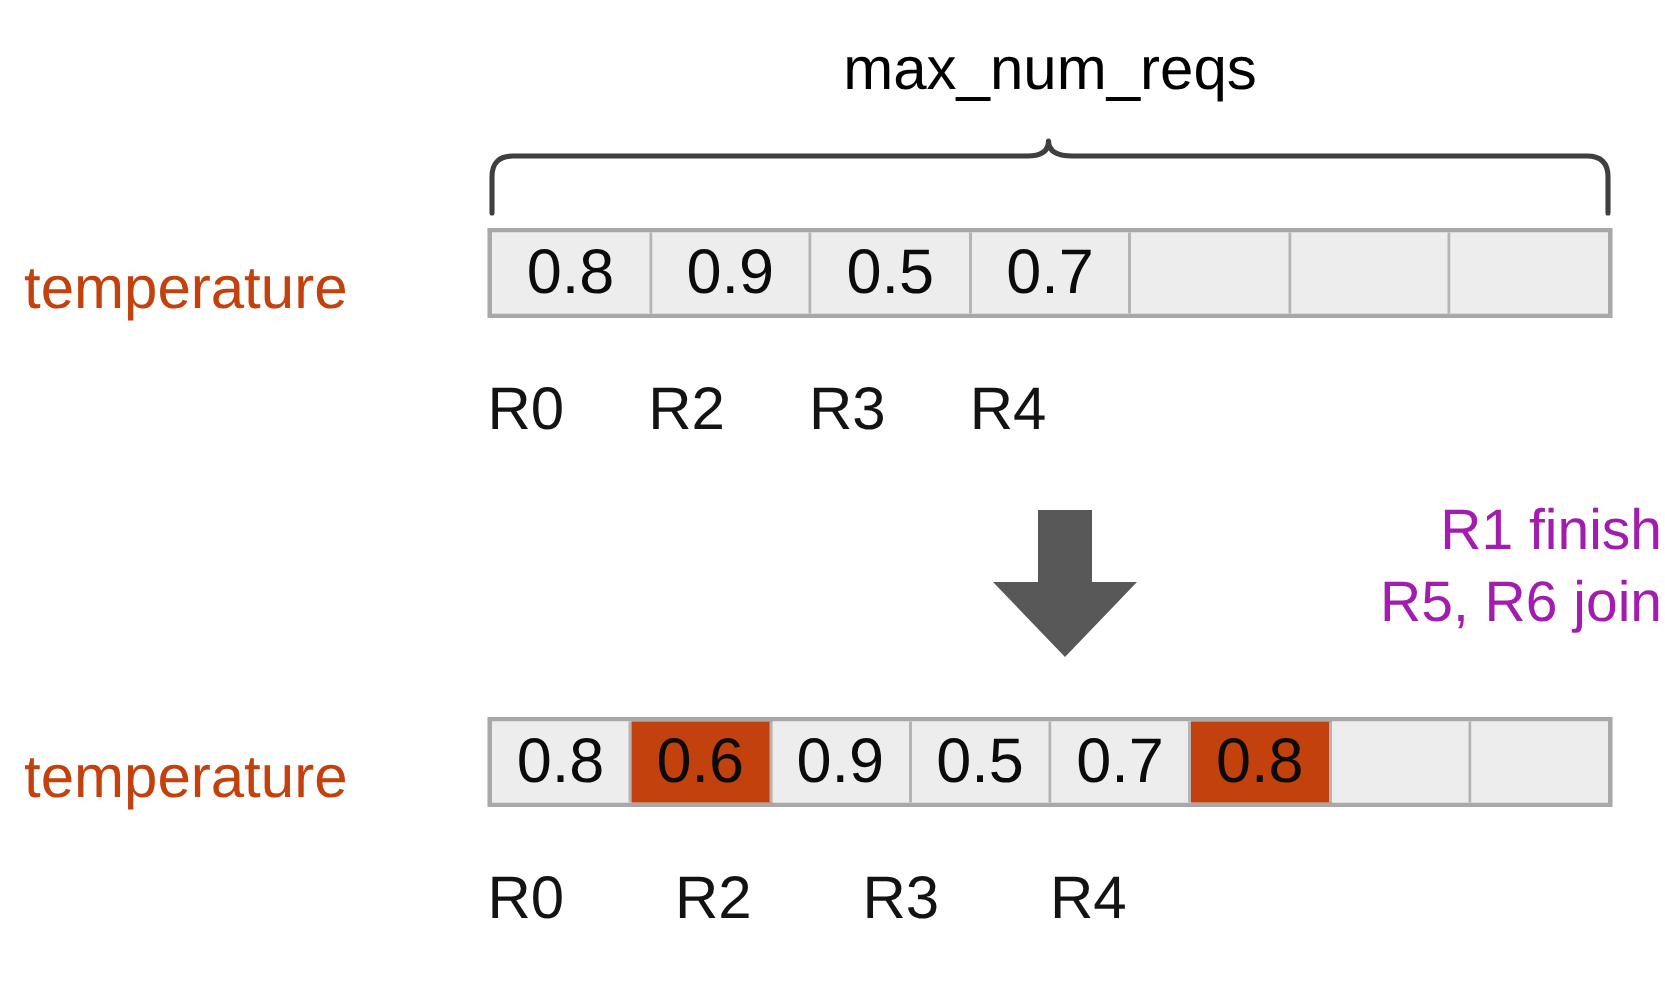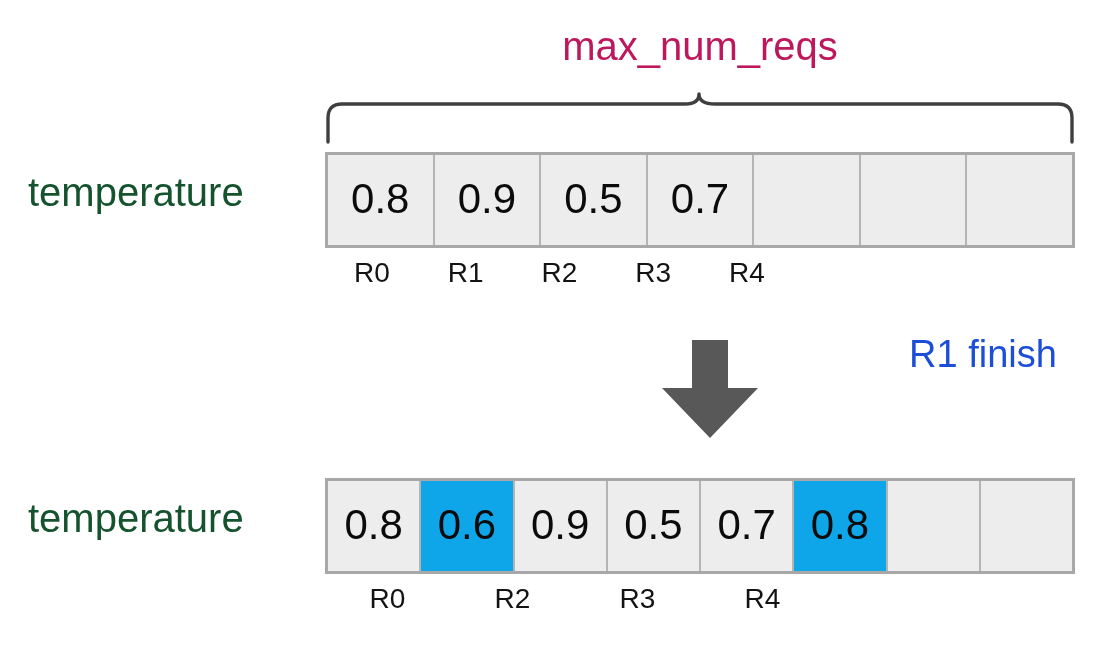--- a/index.html
+++ b/index.html
@@ -19,49 +19,49 @@
   
   .abs { position: absolute; }
 
   
   #brace-title {
     left: 325px;
     top: 24px;
     width: 750px;
     text-align: center;
     font-size: 40px;
-    color: #be185d;
+    color: #000000;
     letter-spacing: 0px;
     white-space: nowrap;
   }
 
   
   #brace-wrap {
     left: 325px;
     top: 92px;
     width: 750px;
     height: 52px;
   }
   #brace-wrap svg { display: block; width: 100%; height: 100%; }
 
   
   .row-label {
     font-size: 40px;
-    color: #14532d;
+    color: #c2410c;
     white-space: nowrap;
-    left: 28px;
+    left: 16px;
   }
   #row-label-1 { top: 170px; }
   #row-label-2 { top: 496px; }
 
   
   .table {
     left: 325px;
     width: 750px;
-    height: 96px;
+    height: 60px;
     display: flex;
     box-sizing: border-box;
     border: 3px solid #a8a8a8;
     background: #ededed;
   }
   #table-1 { top: 152px; }
   #table-2 { top: 478px; }
 
   .cell {
     flex: 1 1 0;
@@ -70,58 +70,58 @@
     background: #ededed;
     display: flex;
     align-items: center;
     justify-content: center;
     font-size: 42px;
     color: #0b0b0b;
     line-height: 1;
     padding-bottom: 2px;
   }
   .cell:last-child { border-right: none; }
-  .cell.highlight { background: #0ea5e9; }
+  .cell.highlight { background: #c2410c; }
 
   
   .idstrip {
     left: 325px;
     width: 750px;
     height: 50px;
     display: flex;
   }
   #idstrip-1 { top: 248px; }
   #idstrip-2 { top: 574px; }
   .idcell {
     flex: 1 1 0;
-    text-align: center;
-    font-size: 28px;
+    text-align: left;
+    font-size: 40px;
     color: #131313;
     line-height: 50px;
     white-space: nowrap;
   }
 
   
   #transition-arrow {
     left: 662px;
     top: 340px;
     width: 96px;
     height: 98px;
   }
   #transition-arrow svg { display: block; width: 100%; height: 100%; }
 
   
   #annotation {
     left: 858px;
     top: 330px;
     width: 250px;
-    text-align: center;
+    text-align: right;
     font-size: 38px;
     line-height: 48px;
-    color: #1d4ed8;
+    color: #a21caf;
     white-space: nowrap;
   }
   #annotation > div { white-space: nowrap; }
 </style>
 </head>
 <body>
 
 <div class="abs" id="brace-title">max_num_reqs</div>
 
 <div class="abs" id="brace-wrap">
@@ -145,37 +145,37 @@
   <div class="cell">0.9</div>
   <div class="cell">0.5</div>
   <div class="cell">0.7</div>
   <div class="cell"></div>
   <div class="cell"></div>
   <div class="cell"></div>
 </div>
 
 <div class="abs idstrip" id="idstrip-1">
   <div class="idcell">R0</div>
-  <div class="idcell">R1</div>
   <div class="idcell">R2</div>
   <div class="idcell">R3</div>
   <div class="idcell">R4</div>
   <div class="idcell"></div>
   <div class="idcell"></div>
   <div class="idcell"></div>
 </div>
 
 <div class="abs" id="transition-arrow">
   <svg viewBox="0 0 96 98" preserveAspectRatio="none" aria-hidden="true">
     <path d="M 30 0 L 66 0 L 66 48 L 96 48 L 48 98 L 0 48 L 30 48 Z" fill="#585858"></path>
   </svg>
 </div>
 
 <div class="abs" id="annotation">
   <div>R1 finish</div>
+  <div>R5, R6 join</div>
 </div>
 
 <div class="abs row-label" id="row-label-2">temperature</div>
 
 <div class="abs table" id="table-2">
   <div class="cell">0.8</div>
   <div class="cell highlight">0.6</div>
   <div class="cell">0.9</div>
   <div class="cell">0.5</div>
   <div class="cell">0.7</div>

